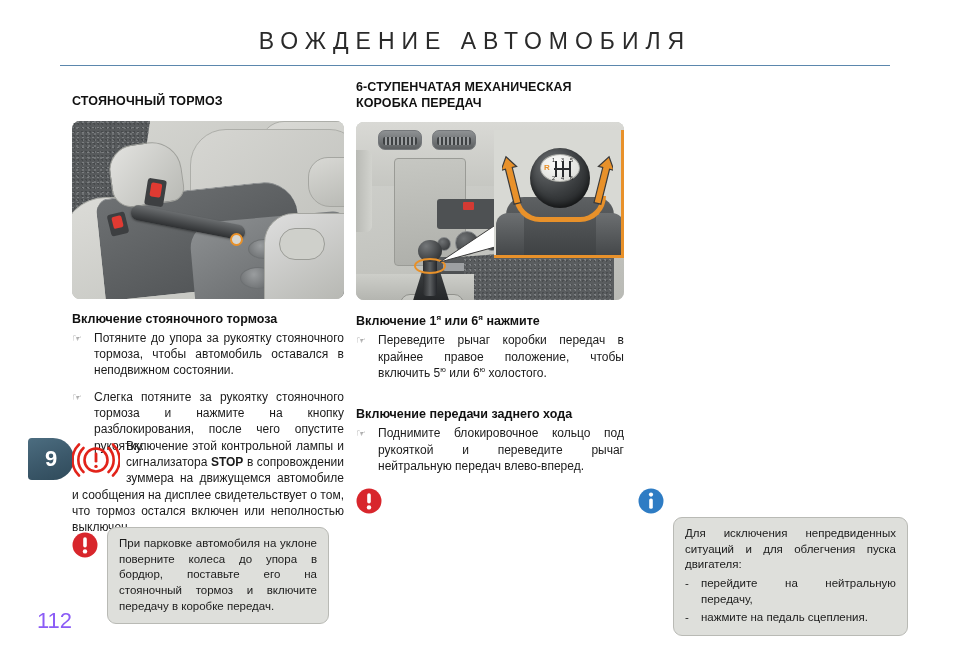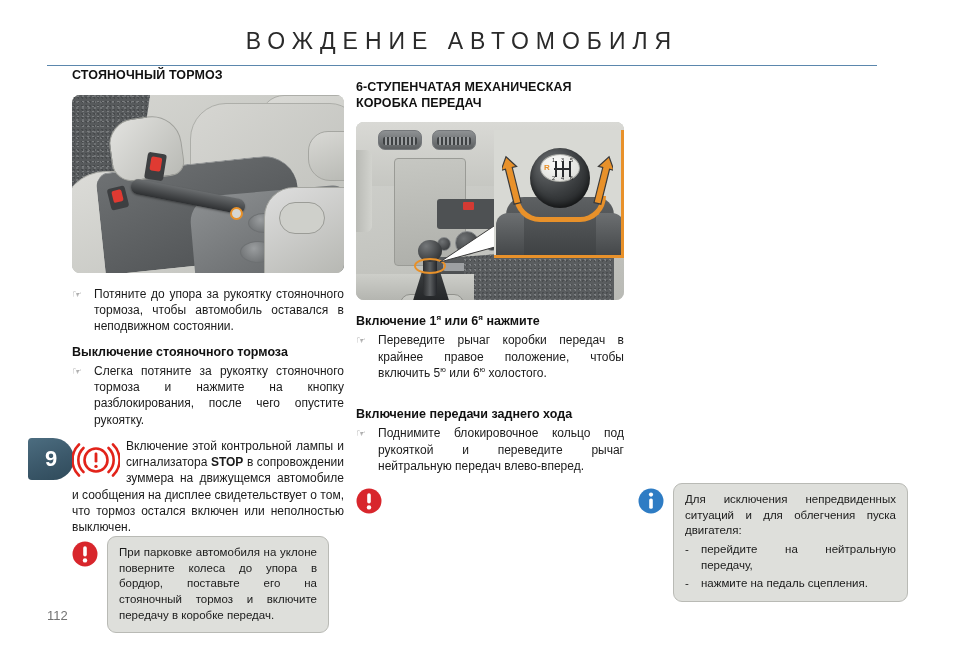--- a/index.html
+++ b/index.html
@@ -9,40 +9,40 @@
     background: #ffffff;
     font-family: "Liberation Sans", "DejaVu Sans", sans-serif;
     color: #1a1a1a;
     position: relative;
     overflow: hidden;
   }
 
   
   #page-header {
     position: absolute;
-    left: 47px; top: 28px; width: 830px;
+    left: 60px; top: 28px; width: 830px;
   }
   #page-header .title {
     text-align: center;
     font-size: 23px;
     letter-spacing: 7px;
     color: #2a2a2a;
     font-weight: 400;
     font-family: "Liberation Sans", "DejaVu Sans", sans-serif;
     white-space: nowrap;
   }
   #page-header .rule {
     margin-top: 10px;
     height: 1px;
     background: #5b87ad;
   }
 
   
   .col { position: absolute; }
-  #col-left   { left: 72px;  top: 68px; width: 272px; }
+  #col-left   { left: 72px;  top: 94px; width: 272px; }
   #col-middle { left: 356px; top: 80px; width: 268px; }
 
   h2.sec-title {
     font-size: 12.5px;
     font-weight: bold;
     margin: 0 0 11px 0;
     line-height: 1.25;
     letter-spacing: .1px;
     color: #111;
   }
@@ -361,36 +361,36 @@
   .callout-icon { flex:0 0 auto; width:26px; height:26px; margin-top:5px; }
   .callout-icon svg { width:26px; height:26px; display:block; }
   .callout-body {
     background:#dedfdb;
     border:1px solid #b9bab5;
     border-radius:9px;
     padding:8px 11px 9px 11px;
     font-size:11.5px; line-height:1.36;
     color:#1a1a1a; text-align:justify;
   }
-  #callout-parking { left:72px; top:527px; width:272px;margin-top:9px; }
+  #callout-parking { left:72px; top:527px; width:272px; }
   #callout-parking .callout-body { width:222px; }
   #callout-reverse { left:356px; top:483px; width:268px; }
   #callout-reverse .callout-body { width:216px; }
   #callout-info    { left:638px; top:483px; width:270px; }
-  #callout-info .callout-body { width:250px; }
+  #callout-info .callout-body { width:250px;margin-top:34px; }
 
   .dash-list { margin:3px 0 0 0; padding:0; list-style:none; }
   .dash-list li { display:flex; gap:6px; margin-top:3px; }
   .dash-list .dash { flex:0 0 auto; width:10px; }
   .dash-list .dtext { flex:1; text-align:justify; }
 
   
   #page-number {
-    position:absolute; left:47px; top:608px;
-    font-size:13px; color:#737373;
+    position:absolute; left:37px; top:608px;
+    font-size:22px; color:#8b5cf6;
   }
 </style>
 </head>
 <body>
 
 <div id="page-header">
   <div class="title">ВОЖДЕНИЕ АВТОМОБИЛЯ</div>
   <div class="rule"></div>
 </div>
 
@@ -410,26 +410,26 @@
     <div class="hb-armrest"></div>
     <div class="hb-buckle1"></div>
     <div class="hb-buckle2"></div>
     <div class="hb-lever"></div>
     <div class="hb-lever-tip"></div>
     <div class="hb-cup1"></div>
     <div class="hb-cup2"></div>
     <div class="hb-door"></div>
   </div>
 
+  <h3 class="sub-title">Включение стояночного тормоза</h3>
   <div class="bullet-row">
     <div class="bullet-hand">☞</div>
     <div class="bullet-text">Потяните до упора за рукоятку стояночного тормоза, чтобы автомобиль оставался в неподвижном состоянии.</div>
   </div>
 
-  <h3 class="sub-title">Выключение стояночного тормоза</h3>
   <div class="bullet-row">
     <div class="bullet-hand">☞</div>
     <div class="bullet-text">Слегка потяните за рукоятку стояночного тормоза и нажмите на кнопку разблокирования, после чего опустите рукоятку.</div>
   </div>
 </div>
 
 <div id="chapter-tab">9</div>
 
 <div id="brake-lamp-block">
   <div id="brake-lamp-icon">

